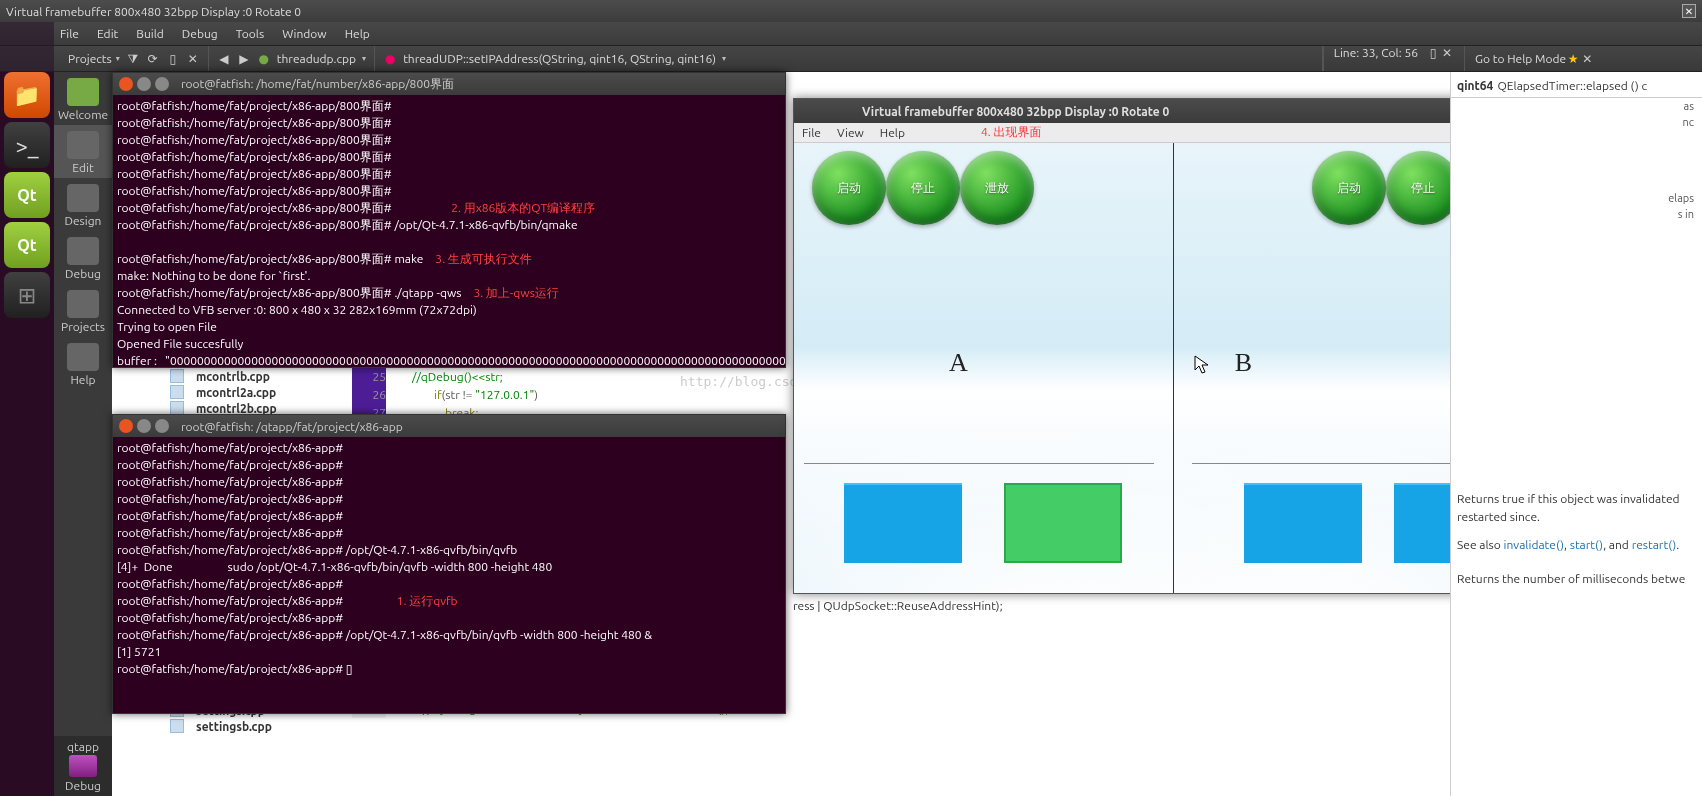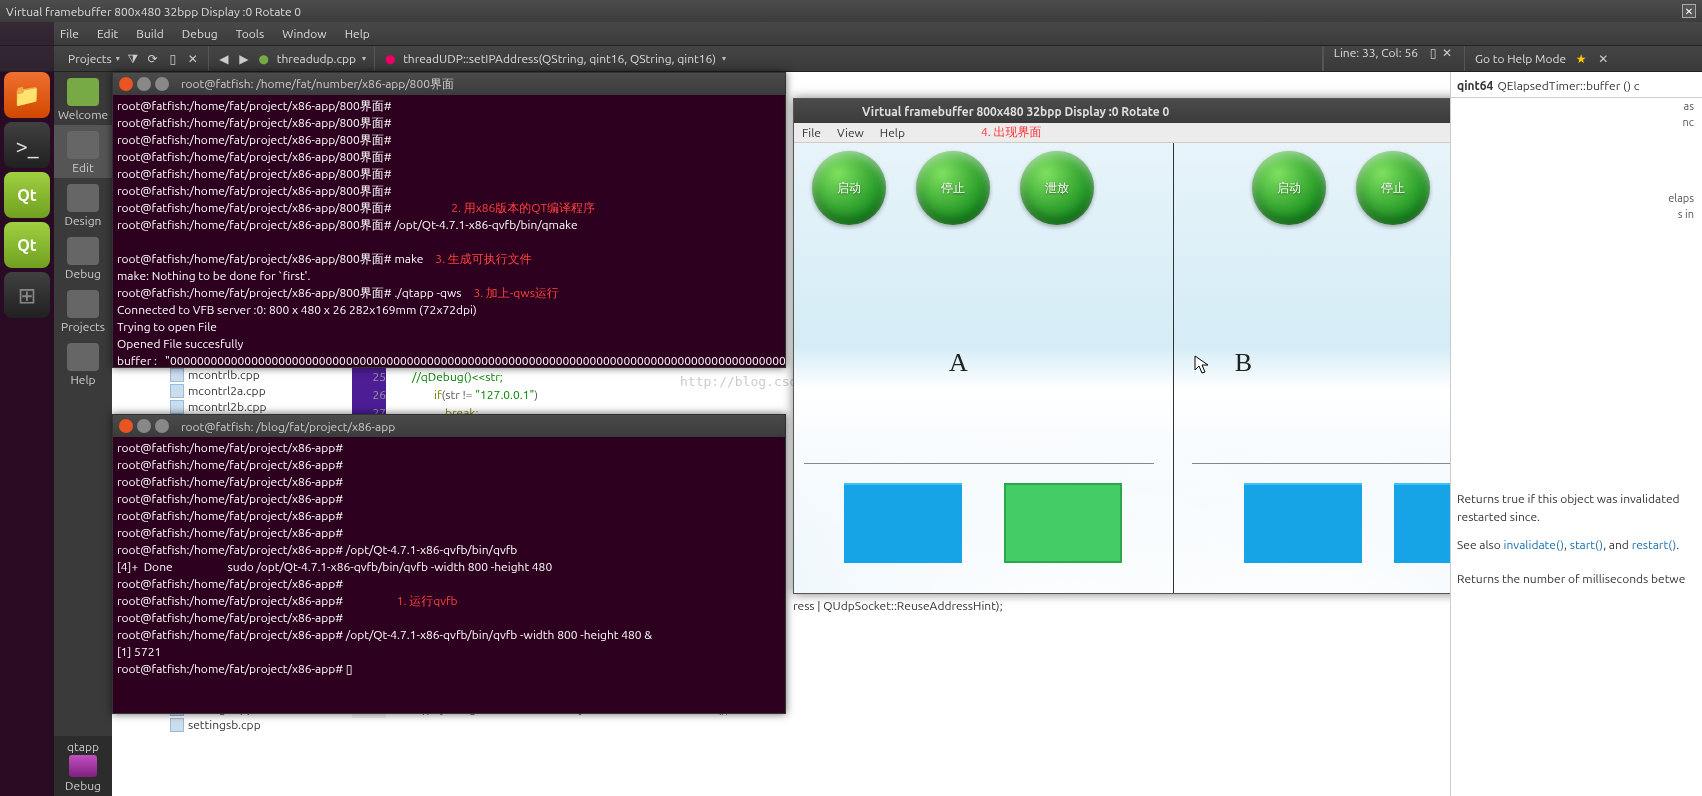--- a/index.html
+++ b/index.html
@@ -14,21 +14,21 @@
 .menubar { height: 24px; background: linear-gradient(#484848,#3b3b3b); color: #ddd; display: flex; align-items: center; padding-left: 60px; gap: 18px; border-bottom: 1px solid #222; }
 .menubar span { cursor: default; }
 
 
 .toolbar { height: 26px; background: linear-gradient(#454545,#393939); color: #ddd; display: flex; align-items: center; border-bottom: 1px solid #222; padding-left: 60px; }
 .tb-section { display: flex; align-items: center; gap: 6px; padding: 0 8px; height: 100%; border-right: 1px solid #555; }
 .tb-combo { display: flex; align-items: center; gap: 4px; }
 .tb-arrow { font-size: 8px; color: #bbb; }
 .tb-icon { width: 14px; height: 14px; display: inline-flex; align-items: center; justify-content: center; color: #ccc; }
 .tb-line { margin-left: auto; padding: 0 10px; border-left: 1px solid #555; height: 100%; display: flex; align-items: flex-start; }
-.tb-help { padding: 0 10px; border-left: 1px solid #555; height: 100%; display: flex; align-items: center; gap: 8px; width: 238px; }
+.tb-help { padding: 0 10px; border-left: 1px solid #555; height: 100%; display: flex; align-items: center; gap: 0; width: 238px; }
 
 
 .launcher { position: absolute; left: 0; top: 22px; width: 54px; height: 774px; background: rgba(40,20,40,0.6); display: flex; flex-direction: column; align-items: center; padding-top: 50px; gap: 4px; }
 .launcher .litem { width: 46px; height: 46px; border-radius: 8px; display: flex; align-items: center; justify-content: center; font-size: 22px; }
 .launcher .home { background: linear-gradient(#f07030,#d04800); color:#fff; }
 .launcher .term { background: linear-gradient(#404040,#202020); color:#ddd; }
 .launcher .qt   { background: linear-gradient(#a0d040,#70a020); color:#fff; font-weight:bold; font-size:16px; }
 .launcher .ws   { background: linear-gradient(#404040,#202020); color:#888; }
 
 
@@ -48,21 +48,21 @@
 .code-frag .ln { display: inline-block; width: 34px; color: #999; text-align: right; margin-right: 26px; background:#4c1d95;}
 .code-frag .kw { color: #808000; }
 .code-frag .str { color: #008000; }
 .code-frag .cm { color:#008000;}
 
 .code-frag2 { position: absolute; left: 164px; top: 700px; width: 1100px; font-family: monospace; font-size: 13px; color: #555; background:#fff; line-height: 18px; }
 .code-frag2 .ln { display: inline-block; width: 34px; color: #999; text-align: right; margin-right: 26px; background:#f2f2f2;} .code-frag2 .cm{color:#008000;}
 
 
 .ptree { position: absolute; left: 170px; top: 368px; width: 180px; background:#fff; font-size:12px; color:#333;}
-.ptree .pi { display:flex; gap:4px; height:16px;}
+.ptree .pi { display:flex; align-items:center; gap:12px; height:16px;font-weight:bold;}
 .ptree .ficon { width:14px;height:14px;background:#cde; display:inline-block; border:1px solid #9bd;}
 
 
 .term-win { position: absolute; background: #2c001e; border: 1px solid #333; box-shadow: 0 0 8px rgba(0,0,0,0.6); font-family: "DejaVu Sans Mono", monospace; color: #fff; }
 .term-tb { height: 22px; background: linear-gradient(#4b4b4b,#3b3b3b); display: flex; align-items: center; padding: 0 6px; gap: 4px; color:#ccc; }
 .term-tb .tbtn { width: 14px; height: 14px; border-radius: 7px; }
 .term-tb .c1 { background: #e95420; } .term-tb .c2 { background: #888; } .term-tb .c3 { background: #888; }
 .term-body { padding: 2px 4px; font-size: 13px; line-height: 16px; white-space: pre; overflow: hidden; }
 .term-body .r { color: #ff4040; }
 
@@ -70,21 +70,21 @@
 #term2 { left: 112px; top: 414px; width: 674px; height: 300px; }
 
 
 .qvfb-win { position: absolute; left: 793px; top: 98px; width: 760px; height: 496px; background: #ececec; border: 1px solid #555; box-shadow: 0 0 10px rgba(0,0,0,0.5); }
 .qvfb-tb { height: 24px; background: linear-gradient(#4b4b4b,#3b3b3b); display: flex; align-items: center; padding: 0 6px; gap: 4px; color:#dfdfdf; }
 .qvfb-tb .tbtn { width: 14px; height: 14px; border-radius: 7px; }
 .qvfb-menu { height: 20px; background: #ececec; display: flex; align-items: center; gap: 16px; padding: 0 8px; color:#333; border-bottom:1px solid #ccc;}
 .qvfb-canvas { position: relative; width: 100%; height: 450px; background: linear-gradient(#e8f4fa 0%, #d4ecf6 45%, #ffffff 55%, #e4f2fb 100%); overflow: hidden; }
 .qvfb-canvas::before { content:""; position:absolute; bottom:0; left:0; right:0; height:220px; background: radial-gradient(ellipse at 30% 120%, #fff 0%, transparent 60%), radial-gradient(ellipse at 70% 110%, #fff 0%, transparent 55%); }
 .qvfb-divider { position:absolute; left:50%; top:0; bottom:0; width:1px; background:#333;}
-.qv-btns { position:absolute; top:8px; display:flex; gap:30px;}
+.qv-btns { position:absolute; top:8px; display:flex; }
 .qv-btns.left { left:18px;} .qv-btns.right { right:18px;}
 .gbtn { width:74px; height:74px; border-radius:50%; background: radial-gradient(circle at 35% 30%, #7fe060, #1a9020 70%, #0a6010); box-shadow: inset 0 4px 10px rgba(255,255,255,0.5), inset 0 -6px 12px rgba(0,0,0,0.3), 0 2px 4px rgba(0,0,0,0.3); display:flex; align-items:center; justify-content:center; color:#fff; font-size:20px; font-family:"Microsoft YaHei","SimHei",sans-serif; text-shadow:0 1px 2px rgba(0,0,0,0.5);}
 .qv-label { position:absolute; top:205px; font-size:26px; font-family: serif; color:#222;}
 .qv-label.A { left: 155px; } .qv-label.B { right: 300px; }
 .qv-redtext { position:absolute; top:-14px; left:170px; color:#f33; font-size:12px;}
 .qv-line { position:absolute; top:320px; height:1px; background:#888; }
 .qv-line.l { left:10px; width:350px;} .qv-line.r { right:10px; width:350px;}
 .qv-box { position:absolute; top:340px; width:118px; height:80px; }
 .qv-box.blue { background:#17a4e6; border-top:2px solid #3cc3ff; }
 .qv-box.green { background:#44cc66; border:2px solid #2aa84a; }
@@ -232,32 +232,32 @@
 <span>root@fatfish:/home/fat/project/x86-app/800界面#</span>
 <span>root@fatfish:/home/fat/project/x86-app/800界面#</span>
 <span>root@fatfish:/home/fat/project/x86-app/800界面#</span>
 <span>root@fatfish:/home/fat/project/x86-app/800界面#</span>
 <span>root@fatfish:/home/fat/project/x86-app/800界面#</span>                    <span class="r">2. 用x86版本的QT编译程序</span>
 <span>root@fatfish:/home/fat/project/x86-app/800界面# /opt/Qt-4.7.1-x86-qvfb/bin/qmake</span>
 <span></span>
 <span>root@fatfish:/home/fat/project/x86-app/800界面# make</span>    <span class="r">3. 生成可执行文件</span>
 <span>make: Nothing to be done for `first'.</span>
 <span>root@fatfish:/home/fat/project/x86-app/800界面# ./qtapp -qws</span>    <span class="r">3. 加上-qws运行</span>
-<span>Connected to VFB server :0: 800 x 480 x 26 282x169mm (72x72dpi)</span>
+<span>Connected to VFB server :0: 800 x 480 x 32 282x169mm (72x72dpi)</span>
 <span>Trying to open File</span>
 <span>Opened File succesfully</span>
 <span>buffer :   "0000000000000000000000000000000000000000000000000000000000000000000000000000000000000000000000000000000000000000000000000000"</span></div>
 </div>
 
 <div id="term2" class="term-win">
   <div class="term-tb">
     <span class="tbtn c1"></span>
     <span class="tbtn c2"></span>
     <span class="tbtn c3"></span>
-    <span style="margin-left:8px;">root@fatfish: /blog/fat/project/x86-app</span>
+    <span style="margin-left:8px;">root@fatfish: /qtapp/fat/project/x86-app</span>
   </div>
   <div class="term-body"><span>root@fatfish:/home/fat/project/x86-app#</span>
 <span>root@fatfish:/home/fat/project/x86-app#</span>
 <span>root@fatfish:/home/fat/project/x86-app#</span>
 <span>root@fatfish:/home/fat/project/x86-app#</span>
 <span>root@fatfish:/home/fat/project/x86-app#</span>
 <span>root@fatfish:/home/fat/project/x86-app#</span>
 <span>root@fatfish:/home/fat/project/x86-app# /opt/Qt-4.7.1-x86-qvfb/bin/qvfb</span>
 <span>[4]+  Done                    sudo /opt/Qt-4.7.1-x86-qvfb/bin/qvfb -width 800 -height 480</span>
 <span>root@fatfish:/home/fat/project/x86-app#</span>
@@ -321,21 +321,21 @@
       <svg viewBox="0 0 16 20">
           <path d="M1 1 L1 15 L5 11 L8 18 L11 17 L8 10 L14 10 Z" fill="#fff" stroke="#000" stroke-width="1"></path>
         </svg>
     </div>
   </div>
 </div>
 
 <div class="help-panel">
   <div class="sig">
     <span class="ty">qint64</span>
-    <span>QElapsedTimer::buffer () c</span>
+    <span>QElapsedTimer::elapsed () c</span>
   </div>
   <div style="text-align:right; padding-right:4px;">
     <div class="frag">as</div>
     <div class="frag">nc</div>
     <div class="frag" style="margin-top:60px;">elaps</div>
     <div class="frag">s in</div>
   </div>
   <div class="body" style="margin-top:260px;">
     <p>Returns true if this object was invalidated restarted since.</p>
     <p style="margin-top:10px;">

